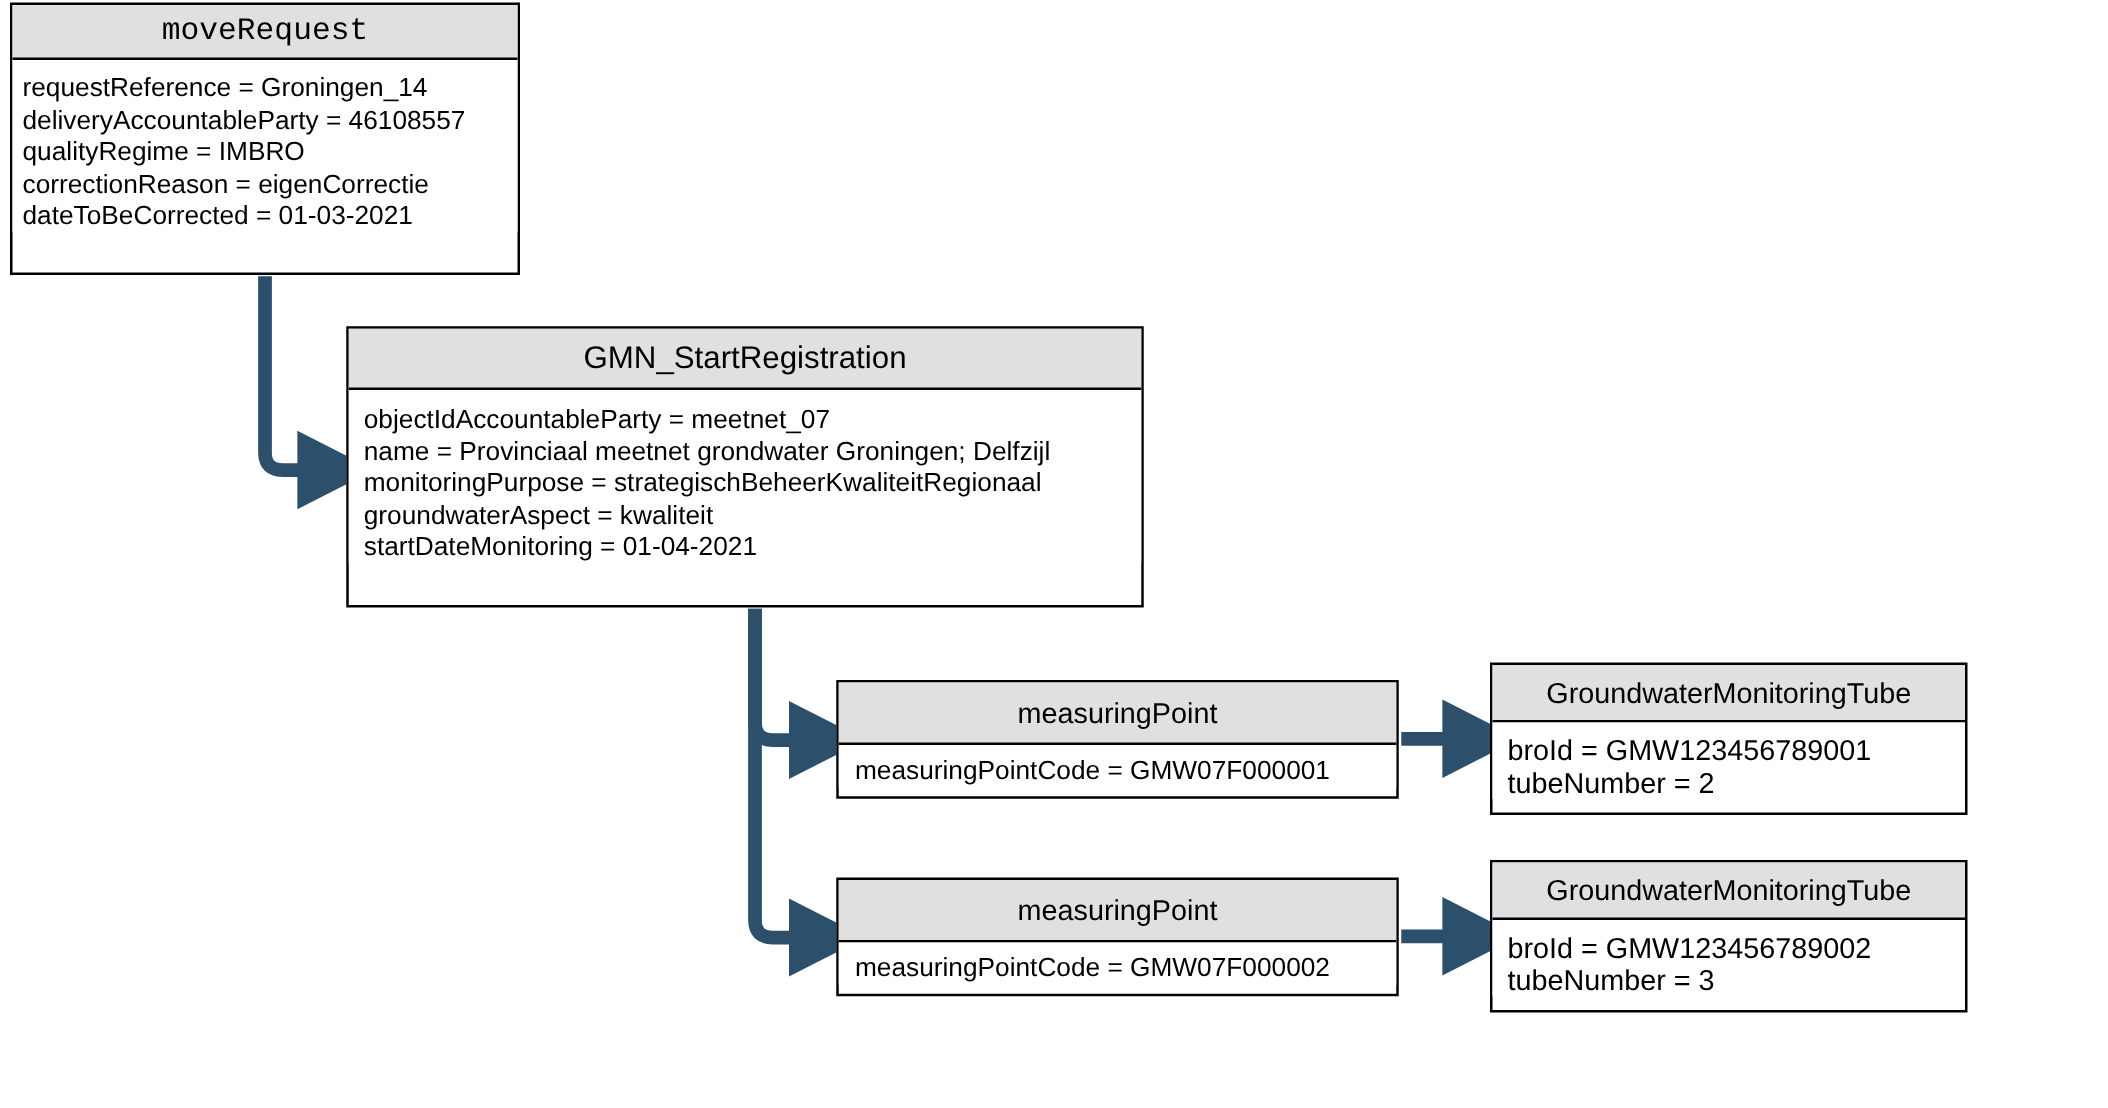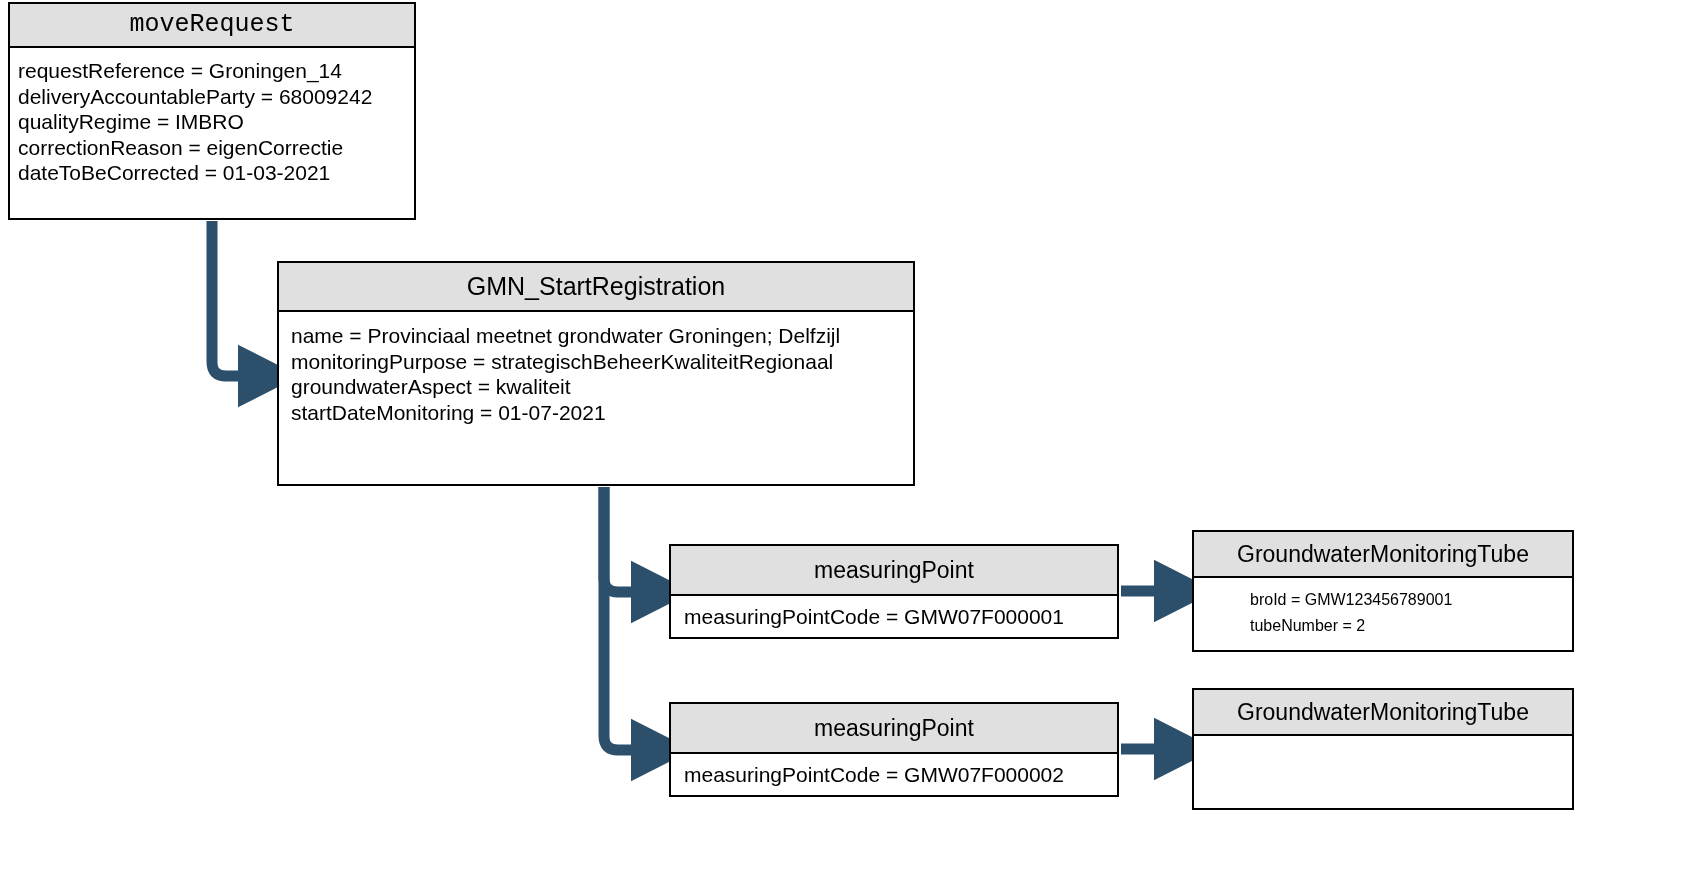--- a/index.html
+++ b/index.html
@@ -121,23 +121,22 @@
   }
   .box-tube .uml-header {
     height: 46px;
     line-height: 44px;
     font-size: 23px;
   }
   .box-tube .uml-attrs {
     padding: 9px 0 0 12px;
   }
   .box-tube .uml-attr {
-    font-size: 16px;
+    font-size: 23px;
     line-height: 26px;
-    margin-left: 44px;
   }
   #box-tube-1 { left: 1192px; top: 530px; }
   #box-tube-2 { left: 1192px; top: 688px; }
 </style>
 </head>
 <body>
 
 <div id="canvas">
 
   <svg class="connectors" viewBox="0 0 1686 886" xmlns="http://www.w3.org/2000/svg">
@@ -155,34 +154,35 @@
 
     <path d="M1121,591 L1166,591" fill="none" stroke="#2c4f6b" stroke-width="11" stroke-linecap="butt" marker-end="url(#arrowhead)"></path>
 
     <path d="M1121,749 L1166,749" fill="none" stroke="#2c4f6b" stroke-width="11" stroke-linecap="butt" marker-end="url(#arrowhead)"></path>
   </svg>
 
   <div class="uml-box" id="box-move-request">
     <div class="uml-header">moveRequest</div>
     <div class="uml-attrs">
       <div class="uml-attr">requestReference = Groningen_14</div>
-      <div class="uml-attr">deliveryAccountableParty = 68009242</div>
+      <div class="uml-attr">deliveryAccountableParty = 46108557</div>
       <div class="uml-attr">qualityRegime = IMBRO</div>
       <div class="uml-attr">correctionReason = eigenCorrectie</div>
       <div class="uml-attr">dateToBeCorrected = 01-03-2021</div>
     </div>
   </div>
 
   <div class="uml-box" id="box-gmn-start-registration">
     <div class="uml-header">GMN_StartRegistration</div>
     <div class="uml-attrs">
+      <div class="uml-attr">objectIdAccountableParty = meetnet_07</div>
       <div class="uml-attr">name = Provinciaal meetnet grondwater Groningen; Delfzijl</div>
       <div class="uml-attr">monitoringPurpose = strategischBeheerKwaliteitRegionaal</div>
       <div class="uml-attr">groundwaterAspect = kwaliteit</div>
-      <div class="uml-attr">startDateMonitoring = 01-07-2021</div>
+      <div class="uml-attr">startDateMonitoring = 01-04-2021</div>
     </div>
   </div>
 
   <div class="uml-box box-measuring-point" id="box-measuring-point-1">
     <div class="uml-header">measuringPoint</div>
     <div class="uml-attrs">
       <div class="uml-attr">measuringPointCode = GMW07F000001</div>
     </div>
   </div>
 
@@ -196,15 +196,19 @@
   <div class="uml-box box-tube" id="box-tube-1">
     <div class="uml-header">GroundwaterMonitoringTube</div>
     <div class="uml-attrs">
       <div class="uml-attr">broId = GMW123456789001</div>
       <div class="uml-attr">tubeNumber = 2</div>
     </div>
   </div>
 
   <div class="uml-box box-tube" id="box-tube-2">
     <div class="uml-header">GroundwaterMonitoringTube</div>
+    <div class="uml-attrs">
+      <div class="uml-attr">broId = GMW123456789002</div>
+      <div class="uml-attr">tubeNumber = 3</div>
+    </div>
   </div>
 
 </div>
 
 </body></html>

